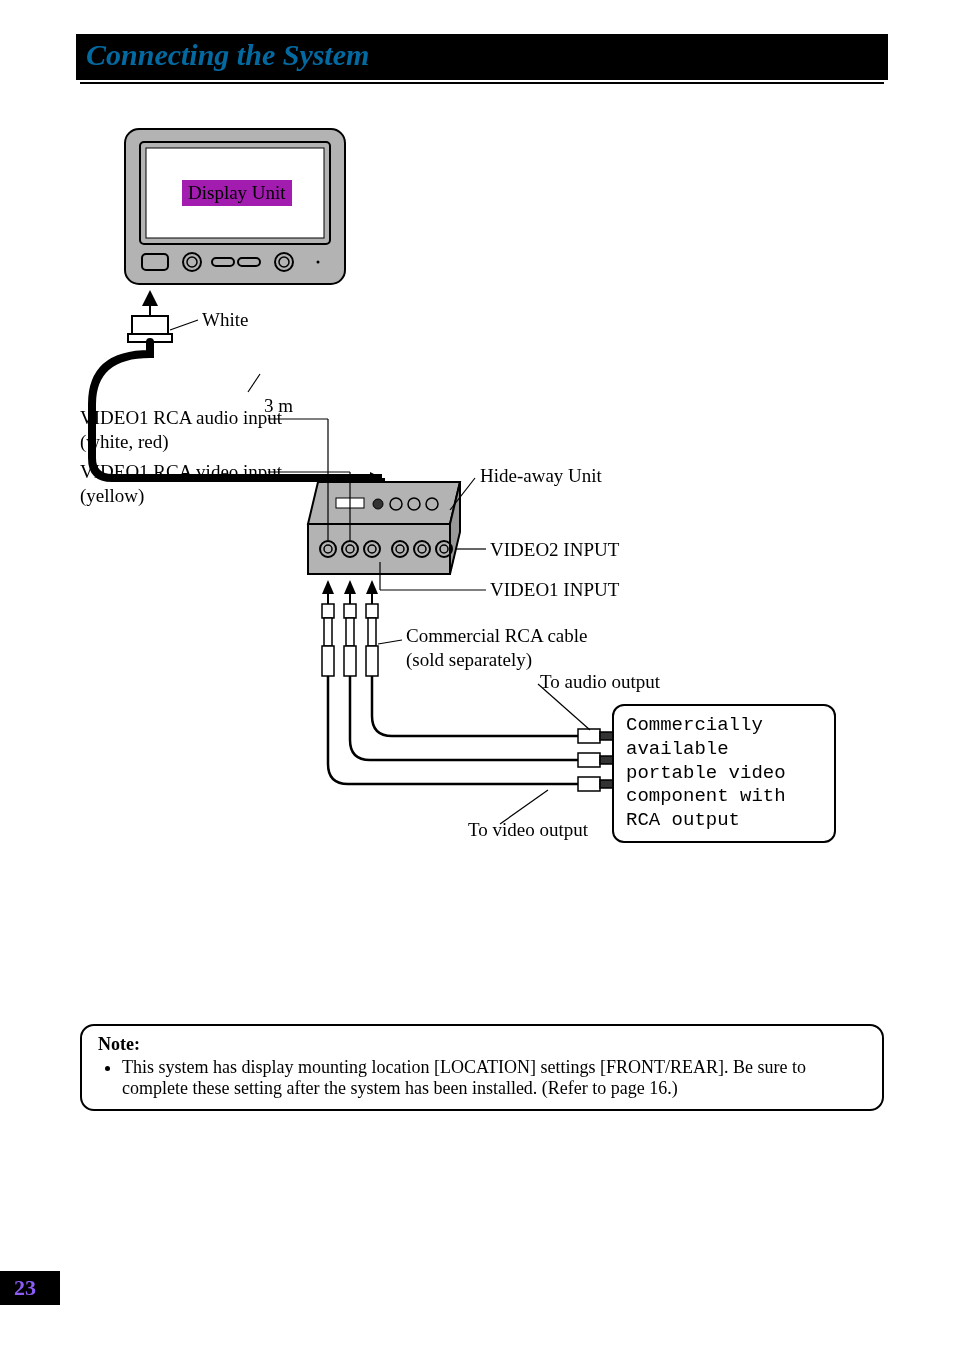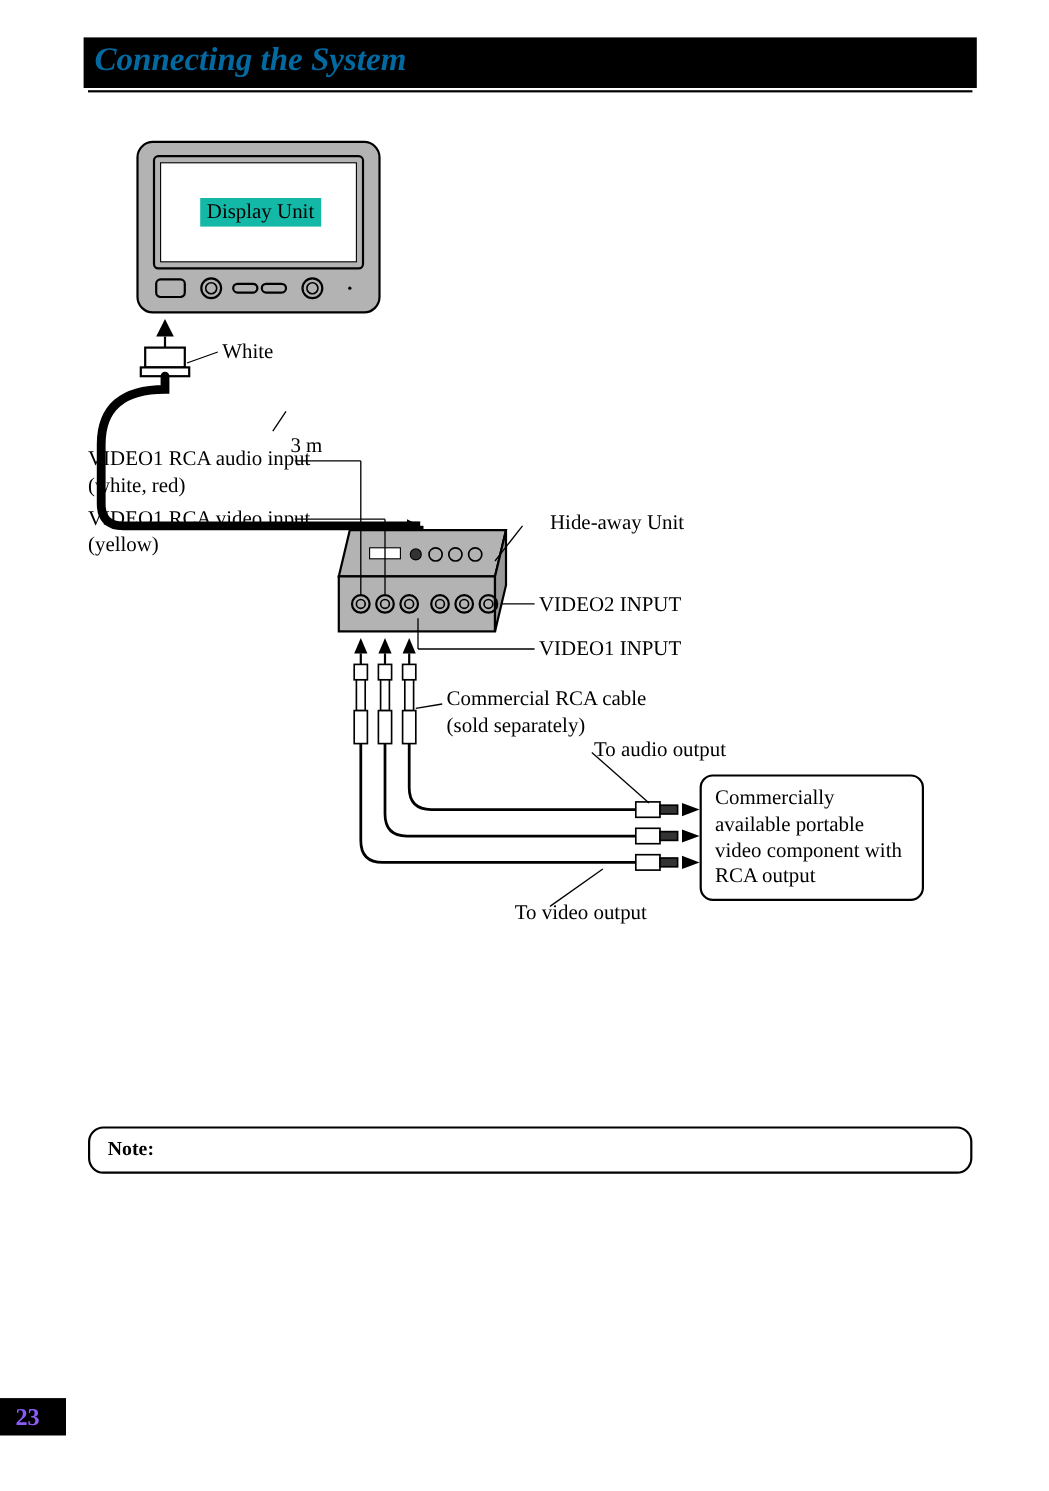--- a/index.html
+++ b/index.html
@@ -79,21 +79,21 @@
     position: absolute;
     border: 2px solid #000;
     border-radius: 12px;
     background: #fff;
     padding: 8px 12px;
     font-size: 19px;
     line-height: 1.25;
   }
   .display-label-bg {
     position: absolute;
-    background: #14b8a6;
+    background: #a21caf;
     padding: 2px 6px;
     font-size: 19px;
   }
   svg { position: absolute; top: 0; left: 0; }
 </style>
 </head>
 <body>
 
 <div class="page">
 
@@ -224,36 +224,39 @@
     <div class="label" style="left:122px; top:184px;">White</div>
 
     <div class="label" style="left:184px; top:224px;margin-top:46px;">3 m</div>
 
     <div class="label" style="left:0px; top:282px; white-space:pre-line;">VIDEO1 RCA audio input
 (white, red)</div>
 
     <div class="label" style="left:0px; top:336px; white-space:pre-line;">VIDEO1 RCA video input
 (yellow)</div>
 
-    <div class="label" style="left:400px; top:340px;margin-left:20px;">Hide-away Unit</div>
+    <div class="label" style="left:400px; top:340px;">Hide-away Unit</div>
 
     <div class="label" style="left:410px; top:414px;">VIDEO2 INPUT</div>
 
     <div class="label" style="left:410px; top:454px;">VIDEO1 INPUT</div>
 
     <div class="label" style="left:326px; top:500px; white-space:pre-line;">Commercial RCA cable
 (sold separately)</div>
 
     <div class="label" style="left:460px; top:546px;">To audio output</div>
 
     <div class="label" style="left:388px; top:694px;">To video output</div>
 
-    <div class="component-box" style="left:556px; top:580px; width:204px;">Commercially available portable video component with RCA output</div>
+    <div class="component-box" style="left:532px; top:580px; width:224px;font-family:Liberation Mono, monospace;">Commercially available portable video component with RCA output</div>
 
   </div>
 
   <div class="note-box">
     <b>Note:</b>
+    <ul class="note-list">
+      <li>This system has display mounting location [LOCATION] settings [FRONT/REAR]. Be sure to complete these setting after the system has been installed. (Refer to page 16.)</li>
+    </ul>
   </div>
 
 </div>
 
 <div class="page-num">23</div>
 
 </body></html>

